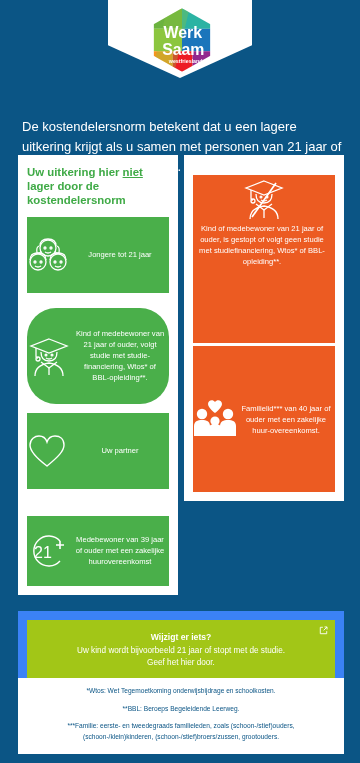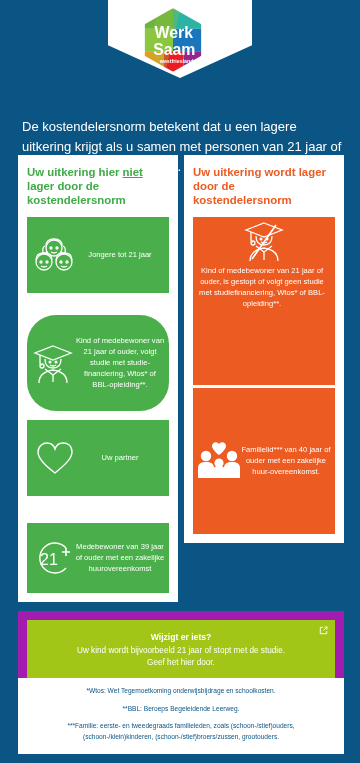--- a/index.html
+++ b/index.html
@@ -10,21 +10,21 @@
     overflow: hidden;
   }
   .page { position: relative; width: 360px; height: 763px; background: #0b5585; }
 
   
   .banner {
     position: absolute; left: 108px; top: 0; width: 144px; height: 78px;
     background: #ffffff;
     clip-path: polygon(0 0, 100% 0, 100% 58%, 50% 100%, 0 58%);
   }
-  .logo-wrap { position: absolute; left: 140px; top: 7px; width: 66px; height: 66px; }
+  .logo-wrap { position: absolute; left: 149px; top: 7px; width: 66px; height: 66px; }
   .logo-hex { position: absolute; inset: 0; }
 
   .head-title {
     position: absolute; left: 22px; top: 94px; width: 320px;
     color: #ffffff; font-size: 14.5px; font-weight: bold; letter-spacing: .1px;
   }
   .head-sub {
     position: absolute; left: 22px; top: 117px; width: 320px;
     color: #ffffff; font-size: 13px; line-height: 1.55;
   }
@@ -39,38 +39,38 @@
   .col-title { font-size: 11.4px; font-weight: bold; line-height: 1.22; }
   .col-left  .col-title { color: #3faa46; }
   .col-right .col-title { color: #ec5b22; }
   .col-title u { text-decoration: underline; text-align: right; }
 
   .cards { margin-top: 9px; display: flex; flex-direction: column; }
   .card {
     position: relative; display: flex; align-items: center;
     color: #ffffff; font-size: 7.6px; line-height: 1.45; text-align: center;
   }
-  .card .ico { flex: 0 0 48px; height: 48px; display: flex; align-items: center; justify-content: flex-end; }
+  .card .ico { flex: 0 0 48px; height: 48px; display: flex; align-items: center; justify-content: flex-start; }
   .card .txt { flex: 1 1 auto; padding: 0 4px 0 0; }
   .green { background: #4aaf4a; }
   .orange { background: #ec5b22; }
 
   
-  .c-young  { height: 76px; margin-bottom: 22px; }
+  .c-young  { height: 76px; margin-bottom: 15px; }
   .c-study  { height: 96px; margin-bottom: 9px; border-radius: 29px; }
   .c-partner{ height: 76px; margin-bottom: 27px; }
   .c-21     { height: 70px; }
 
   
   .c-nostudy{ height: 168px; margin-bottom: 3px; flex-direction: column; }
   .c-family { height: 146px; }
 
   
   .cta-shell {
-    position: absolute; left: 18px; top: 611px; width: 326px; background: #a21caf;
+    position: absolute; left: 18px; top: 611px; width: 326px; background: #3b82f6;
     padding: 9px;
   }
   .cta {
     position: relative; background: #a2c617; color: #ffffff;
     padding: 11px 8px 12px 8px; text-align: center; font-size: 8.2px; line-height: 1.5;
   }
   .cta-title { font-weight: bold; font-size: 8.6px; margin-bottom: 1px; }
   .ext-icon { position: absolute; right: 7px; top: 6px; width: 9px; height: 9px; }
 
   
@@ -180,21 +180,20 @@
             <path d="M33 9 L33 17 M29 13 L37 13" stroke-width="1.6"></path>
           </svg>
         </span>
         <span class="txt">Medebewoner van 39 jaar of ouder met een zakelijke huurovereenkomst</span>
       </div>
 
     </div>
   </div>
 
   <div class="col col-right">
-    <div class="col-title">Uw uitkering wordt lager door de kostendelersnorm</div>
 
     <div class="cards">
 
       <div class="card orange c-nostudy">
         <span class="ico">
           <svg width="44" height="44" viewBox="0 0 44 44" fill="none" stroke="#ffffff" stroke-width="1.3">
             <path d="M22 4 L40 11 L22 18 L4 11 Z"></path>
             <path d="M9 13 L9 21 q0 2 2 2"></path>
             <circle cx="11" cy="24" r="2"></circle>
             <path d="M14 17 q0 9 8 9 q8 0 8 -9"></path>

